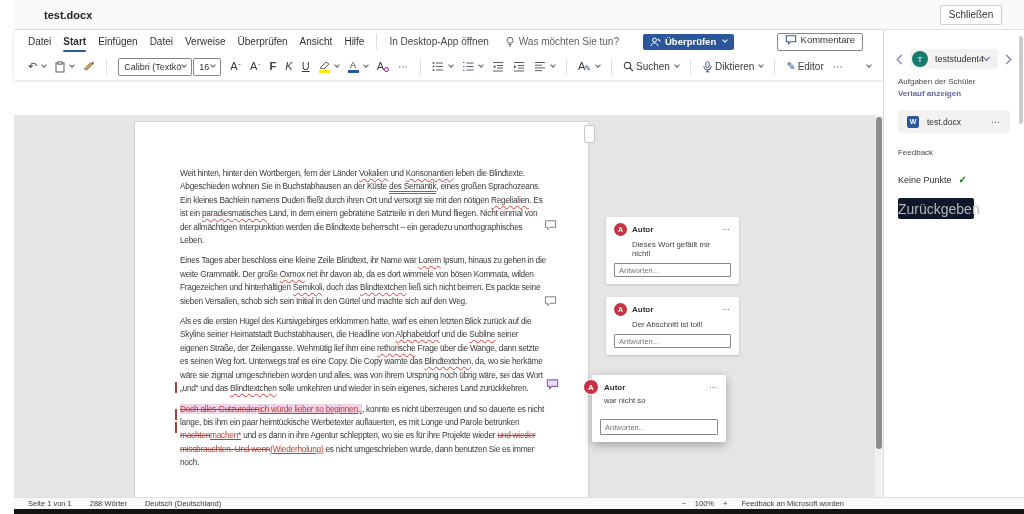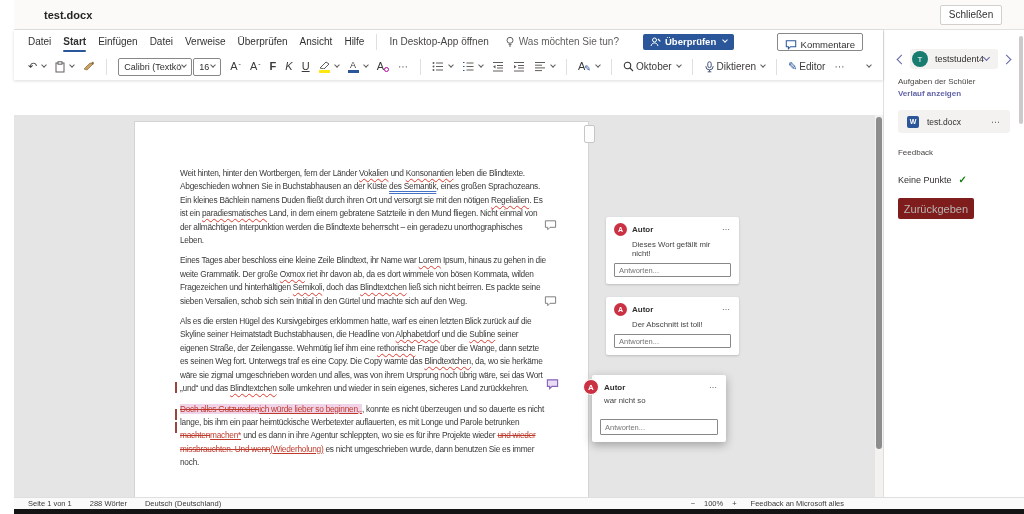--- a/index.html
+++ b/index.html
@@ -19,21 +19,21 @@
   .ribbon { background:#fff; position:relative; z-index:5; box-shadow:0 1px 3px rgba(0,0,0,.14); }
   .menurow { height:23px; display:flex; align-items:center; padding:0 8px; font-size:10px; color:#323130; }
   .tab { padding:0 6px; height:100%; display:flex; align-items:center; position:relative; white-space:nowrap; cursor:default; }
   .tab.active { font-weight:bold; }
   .tab.active::after { content:""; position:absolute; left:6px; right:6px; bottom:1px; height:2.5px; background:var(--accent); border-radius:2px; }
   .vsep { width:1px; height:16px; background:#e1dfdd; margin:0 6px; flex:none; }
   .desktop-link { margin-left:6px; white-space:nowrap; color:#484644; }
   .tellme { margin-left:16px; display:flex; align-items:center; gap:4px; color:#605e5c; white-space:nowrap; }
   .review-pill { margin-left:24px; background:var(--accent); color:#fff; height:16px; border-radius:2px; display:flex; align-items:center; gap:4px; padding:0 7px; font-size:9.5px; font-weight:bold; white-space:nowrap; border:none; font-family:inherit; }
   .review-pill .chev { border-color:#fff; }
-  .comments-btn { margin-left:auto; margin-right:12px; height:18px; background:#fff; border:1px solid #8a8886; border-radius:2px; display:flex; align-items:flex-end; gap:4px; padding:0 7px; font-size:9.5px; color:#323130; font-family:inherit; white-space:nowrap; }
+  .comments-btn { margin-left:auto; margin-right:12px; height:18px; background:#fff; border:1px solid #8a8886; border-radius:2px; display:flex; align-items:flex-start; gap:4px; padding:0 7px; font-size:9.5px; color:#323130; font-family:inherit; white-space:nowrap; }
 
   .toolrow { height:27px; display:flex; align-items:center; padding:0 10px; gap:1px; color:#3b3a39; }
   .tb { display:flex; align-items:center; gap:2px; padding:2px 4px; border-radius:2px; white-space:nowrap; font-size:10px; }
   .ltr { font-size:11px; line-height:11px; color:#3b3a39; }
   .b { font-weight:bold; } .i { font-style:italic; } .u { text-decoration:underline; }
   .supmark { font-size:7px; vertical-align:6px; margin-left:-1px; color:#3b3a39; }
   .submark { font-size:7px; vertical-align:6px; margin-left:-1px; color:#3b3a39; }
   .chev { display:inline-block; width:4px; height:4px; border-right:1px solid #605e5c; border-bottom:1px solid #605e5c; transform:rotate(45deg); margin-left:3px; margin-top:-3px; flex:none; }
   .selbox { border:1px solid #8a8886; border-radius:2px; height:18px; display:flex; align-items:center; padding:0 5px; font-size:9px; color:#323130; }
   .fontbox { width:74px; margin-left:4px; } .sizebox { width:28px; margin-right:4px; }
@@ -93,21 +93,21 @@
   .returned { margin-top:3px; font-size:8px; color:#605e5c; }
   .history { margin-top:3px; font-size:8px; font-weight:bold; color:var(--teams_purple); cursor:pointer; }
   .filecard { margin-top:12px; background:#f3f2f1; border-radius:3px; height:23px; display:flex; align-items:center; padding:0 9px; cursor:pointer; }
   .wordicon { width:12px; height:12px; background:var(--accent); border-radius:2px; color:#fff; font-size:7px; font-weight:bold; display:flex; align-items:center; justify-content:center; flex:none; }
   .fname { font-size:8.5px; color:#323130; margin-left:8px; }
   .fdots { margin-left:auto; font-size:9px; letter-spacing:1px; color:#484644; }
   .fb-label { margin-top:15px; font-size:8px; color:#484644; }
   .fb-box { margin-top:7px; background:#f3f2f1; border-radius:2px; height:93px; padding:9px 10px; font-size:8.5px; color:#3b3a39; }
   .points { margin-top:17px; display:flex; align-items:center; gap:7px; font-size:9px; color:#323130; }
   .check { color:var(--green_check); font-weight:bold; font-size:10px; }
-  .return-btn { margin-top:13px; width:76px; height:21px; background:#7f1d1d; border:none; border-radius:2px; font-size:11px; color:#b8b6b4; font-family:inherit; }
+  .return-btn { margin-top:13px; width:76px; height:21px; background:#0f172a; border:none; border-radius:2px; font-size:14px; color:#b8b6b4; font-family:inherit; }
   .side-scroll { position:absolute; right:1px; top:6px; width:4px; height:88px; background:#cdcbc9; border-radius:2px; }
 
   
   .statusbar { height:12px; background:#fafafa; border-top:1px solid #e1dfdd; display:flex; align-items:center; padding:0 14px; font-size:7.5px; color:#3b3a39; }
   .statusbar .item { margin-right:18px; cursor:pointer; }
   .zoomgroup { margin-left:auto; display:flex; align-items:center; gap:9px; margin-right:14px; }
   .feedback-link { margin-right:166px; cursor:pointer; }
   .blackstrip { height:5px; background:#141414; }
 
   svg { display:block; }
@@ -292,21 +292,21 @@
               <span class="chev"></span>
             </span>
           <span class="vsep"></span>
           <span class="tb">
             <span class="icon">
               <svg width="11" height="11" viewBox="0 0 11 11">
                   <circle cx="4.5" cy="4.5" r="3.2" fill="none" stroke="#3b3a39" stroke-width="1.1"></circle>
                   <path d="M7 7l3 3" stroke="#3b3a39" stroke-width="1.1"></path>
                 </svg>
             </span>
-              <span>Oktober</span>
+              <span>Suchen</span>
               <span class="chev"></span>
           </span>
           <span class="vsep"></span>
           <span class="tb">
             <span class="icon">
               <svg width="11" height="12" viewBox="0 0 11 12">
                   <rect x="3.8" y="0.8" width="3.4" height="5.8" rx="1.7" fill="none" stroke="#44527e" stroke-width="1"></rect>
                   <path d="M1.8 5.2a3.7 3.7 0 0 0 7.4 0M5.5 8.9v1.6M3.7 10.8h3.6" fill="none" stroke="#44527e" stroke-width="1"></path>
                 </svg>
             </span>
@@ -420,16 +420,16 @@
 
   <div class="statusbar">
     <span class="item">Seite 1 von 1</span>
     <span class="item">288 Wörter</span>
     <span class="item">Deutsch (Deutschland)</span>
     <span class="zoomgroup">
       <span>−</span>
       <span>100%</span>
       <span>+</span>
     </span>
-    <span class="feedback-link">Feedback an Microsoft alles</span>
+    <span class="feedback-link">Feedback an Microsoft worden</span>
   </div>
   <div class="blackstrip"></div>
 </div>
 
 </body></html>

